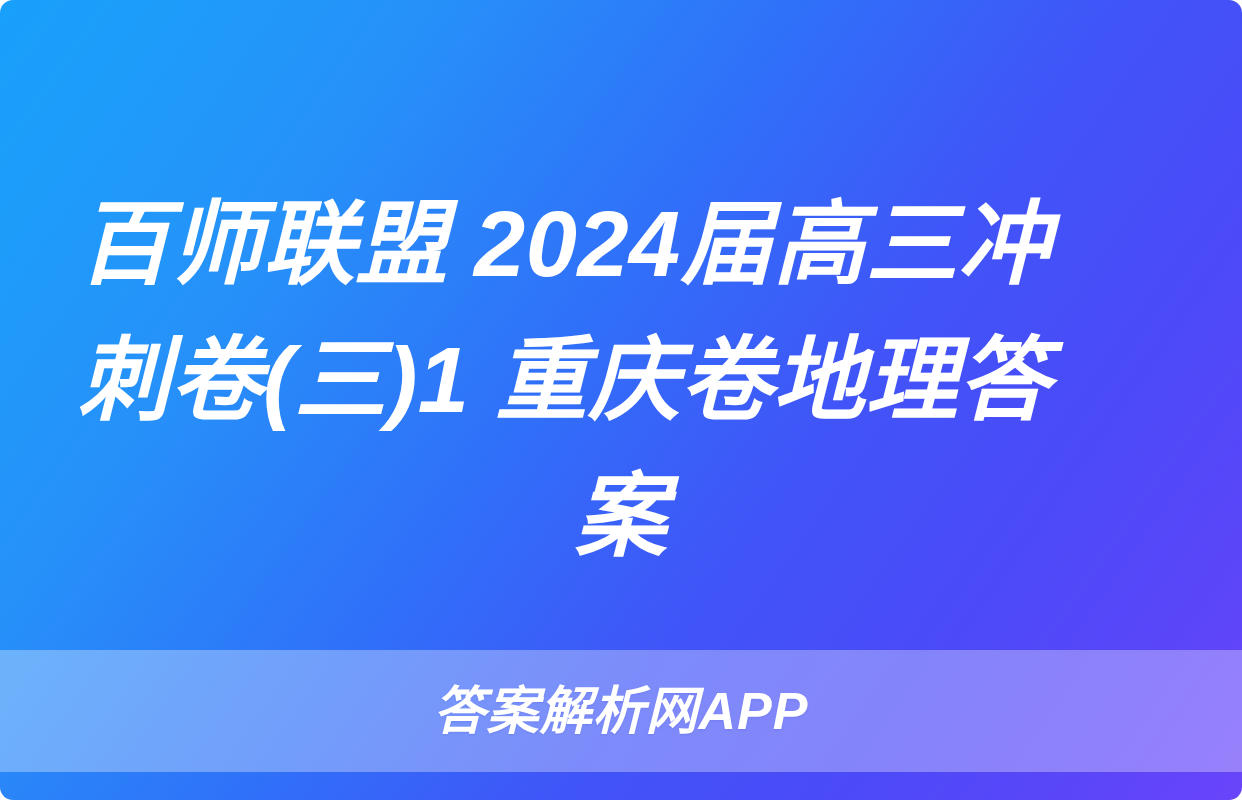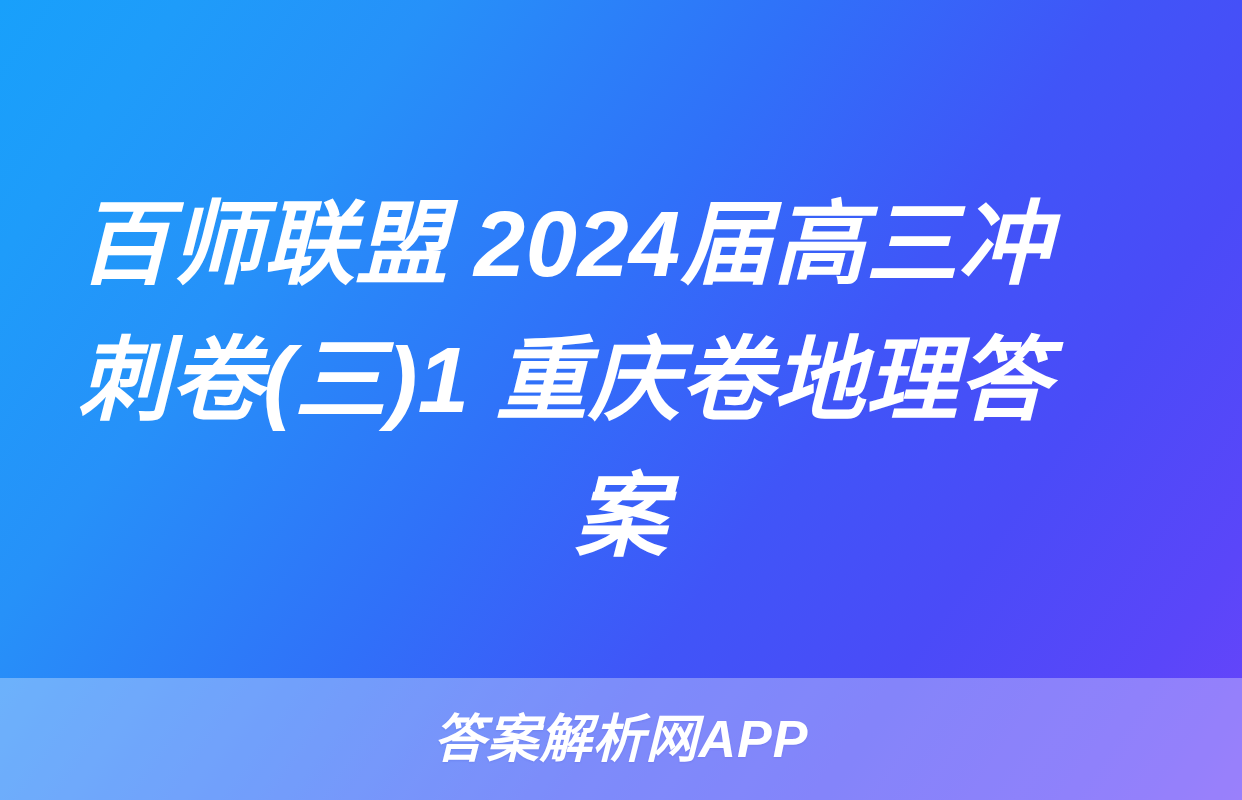--- a/index.html
+++ b/index.html
@@ -8,20 +8,21 @@
     padding: 0;
     background: #ffffff;
   }
 
   .canvas {
     position: relative;
     width: 1242px;
     height: 800px;
     overflow: hidden;
     font-family: "Liberation Sans", "DejaVu Sans", sans-serif;
+    border-radius: 13px;
     -webkit-font-smoothing: antialiased;
   }
 
   
   .bg-gradient {
     position: absolute;
     inset: 0;
     background: linear-gradient(
       125deg,
       #18A0FB 0%,
@@ -33,21 +34,21 @@
       #5A46F9 90%,
       #6A44FA 100%
     );
   }
 
   
   .bottom-strip {
     position: absolute;
     left: 0;
     right: 0;
-    top: 678px;
+    top: 650px;
     height: 122px;
     background: rgba(255, 255, 255, 0.32);
     display: flex;
     align-items: center;
     justify-content: center;
   }
 
   
   .title-block {
     position: absolute;

